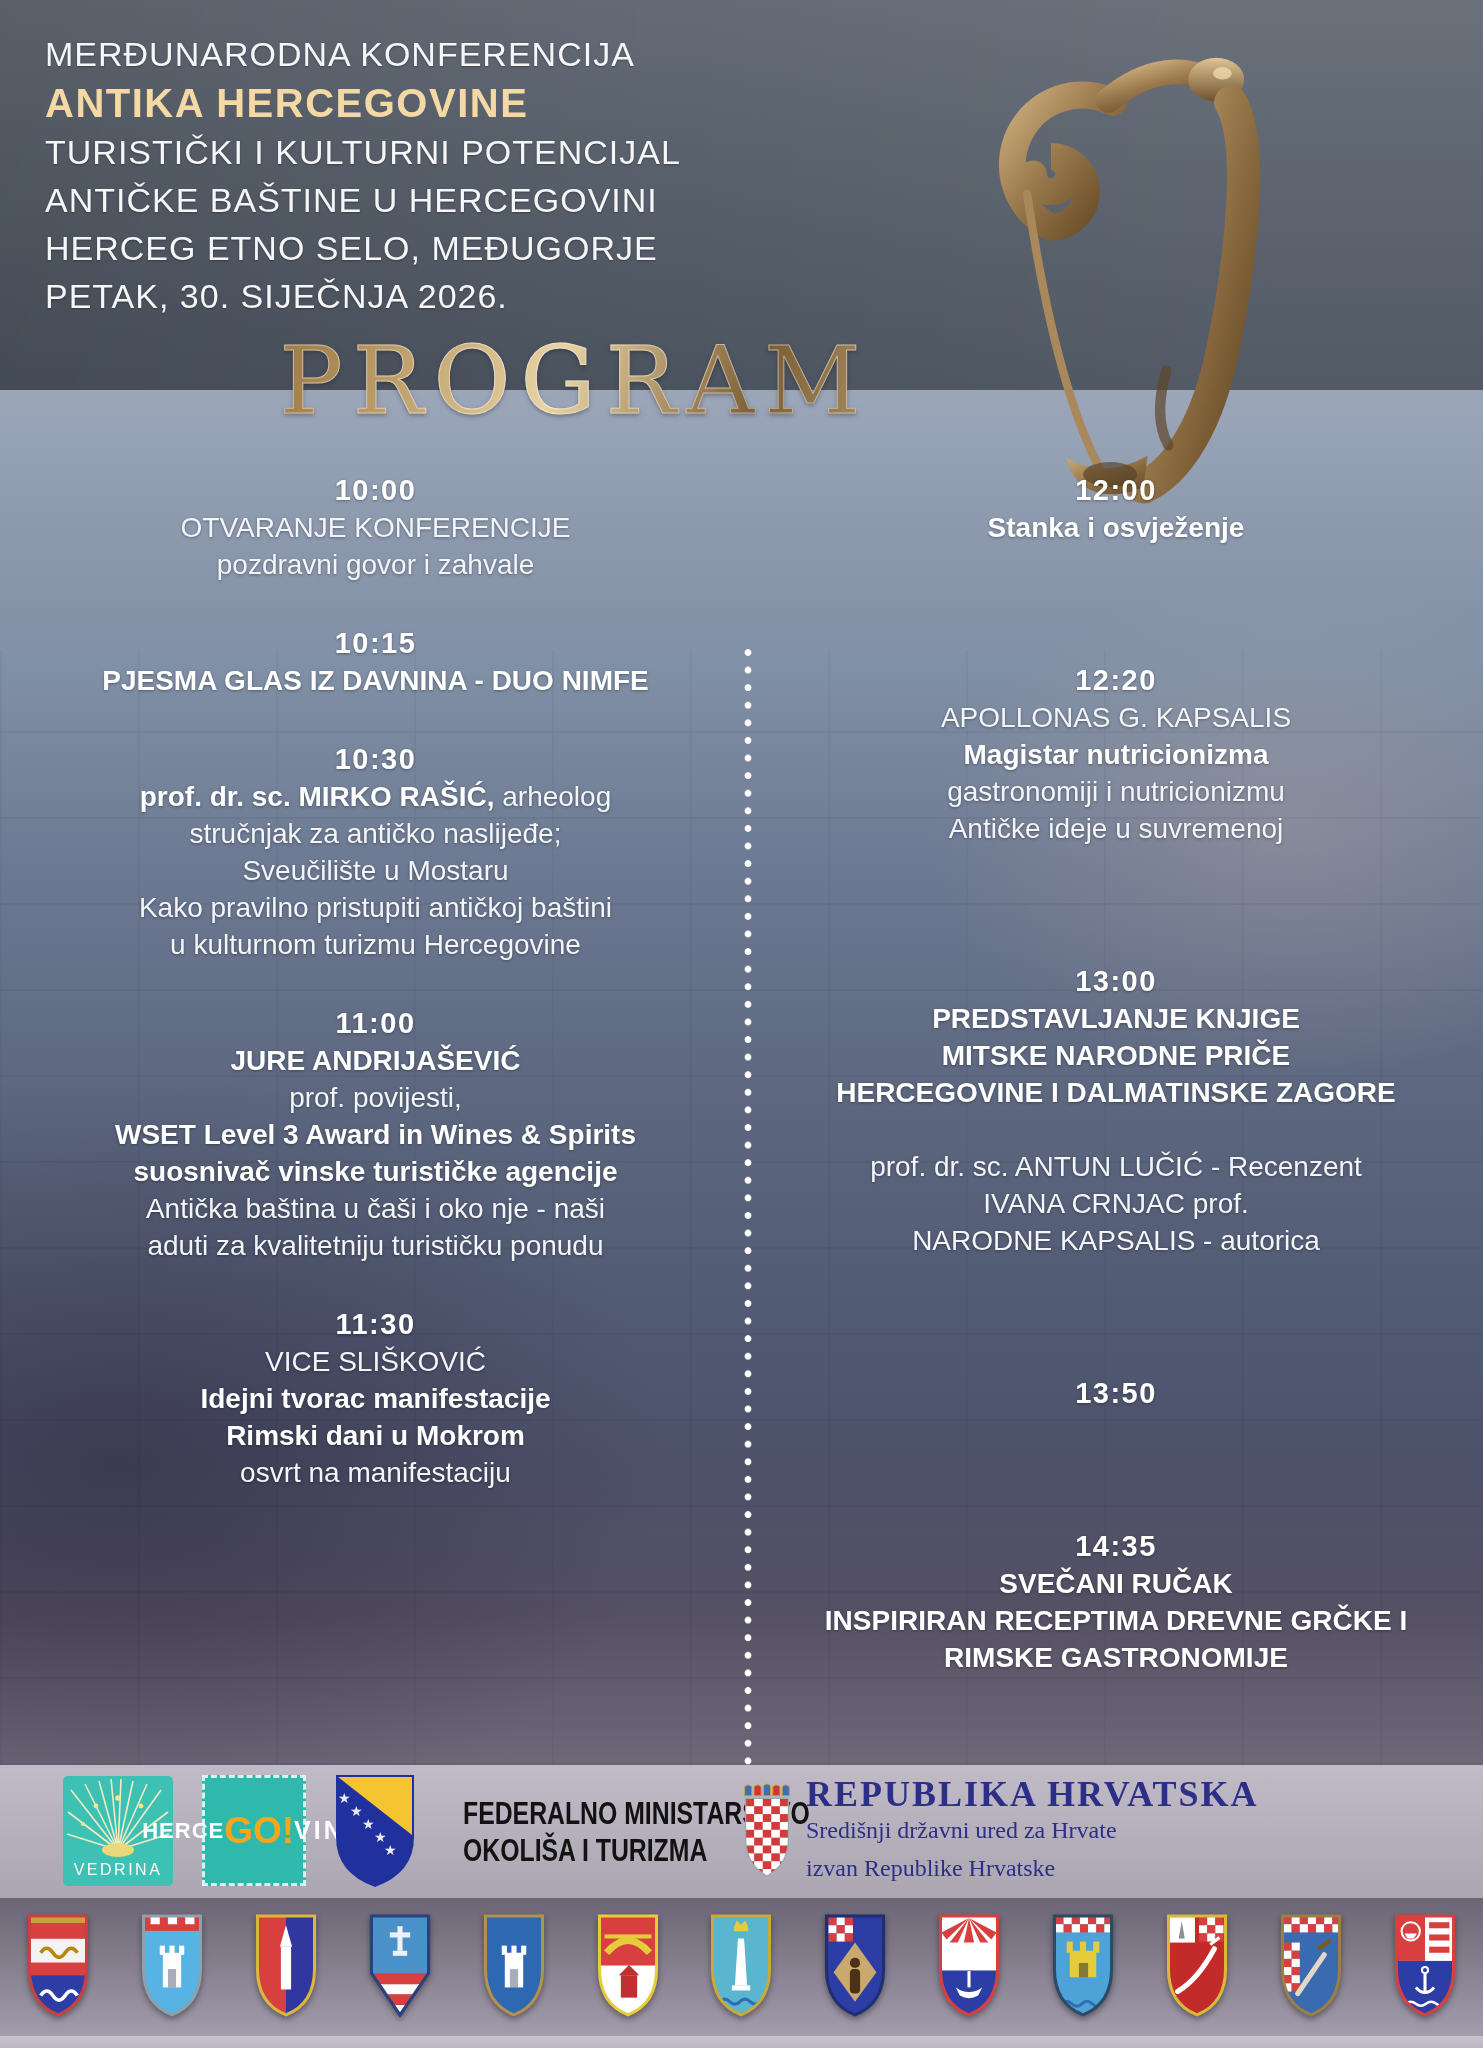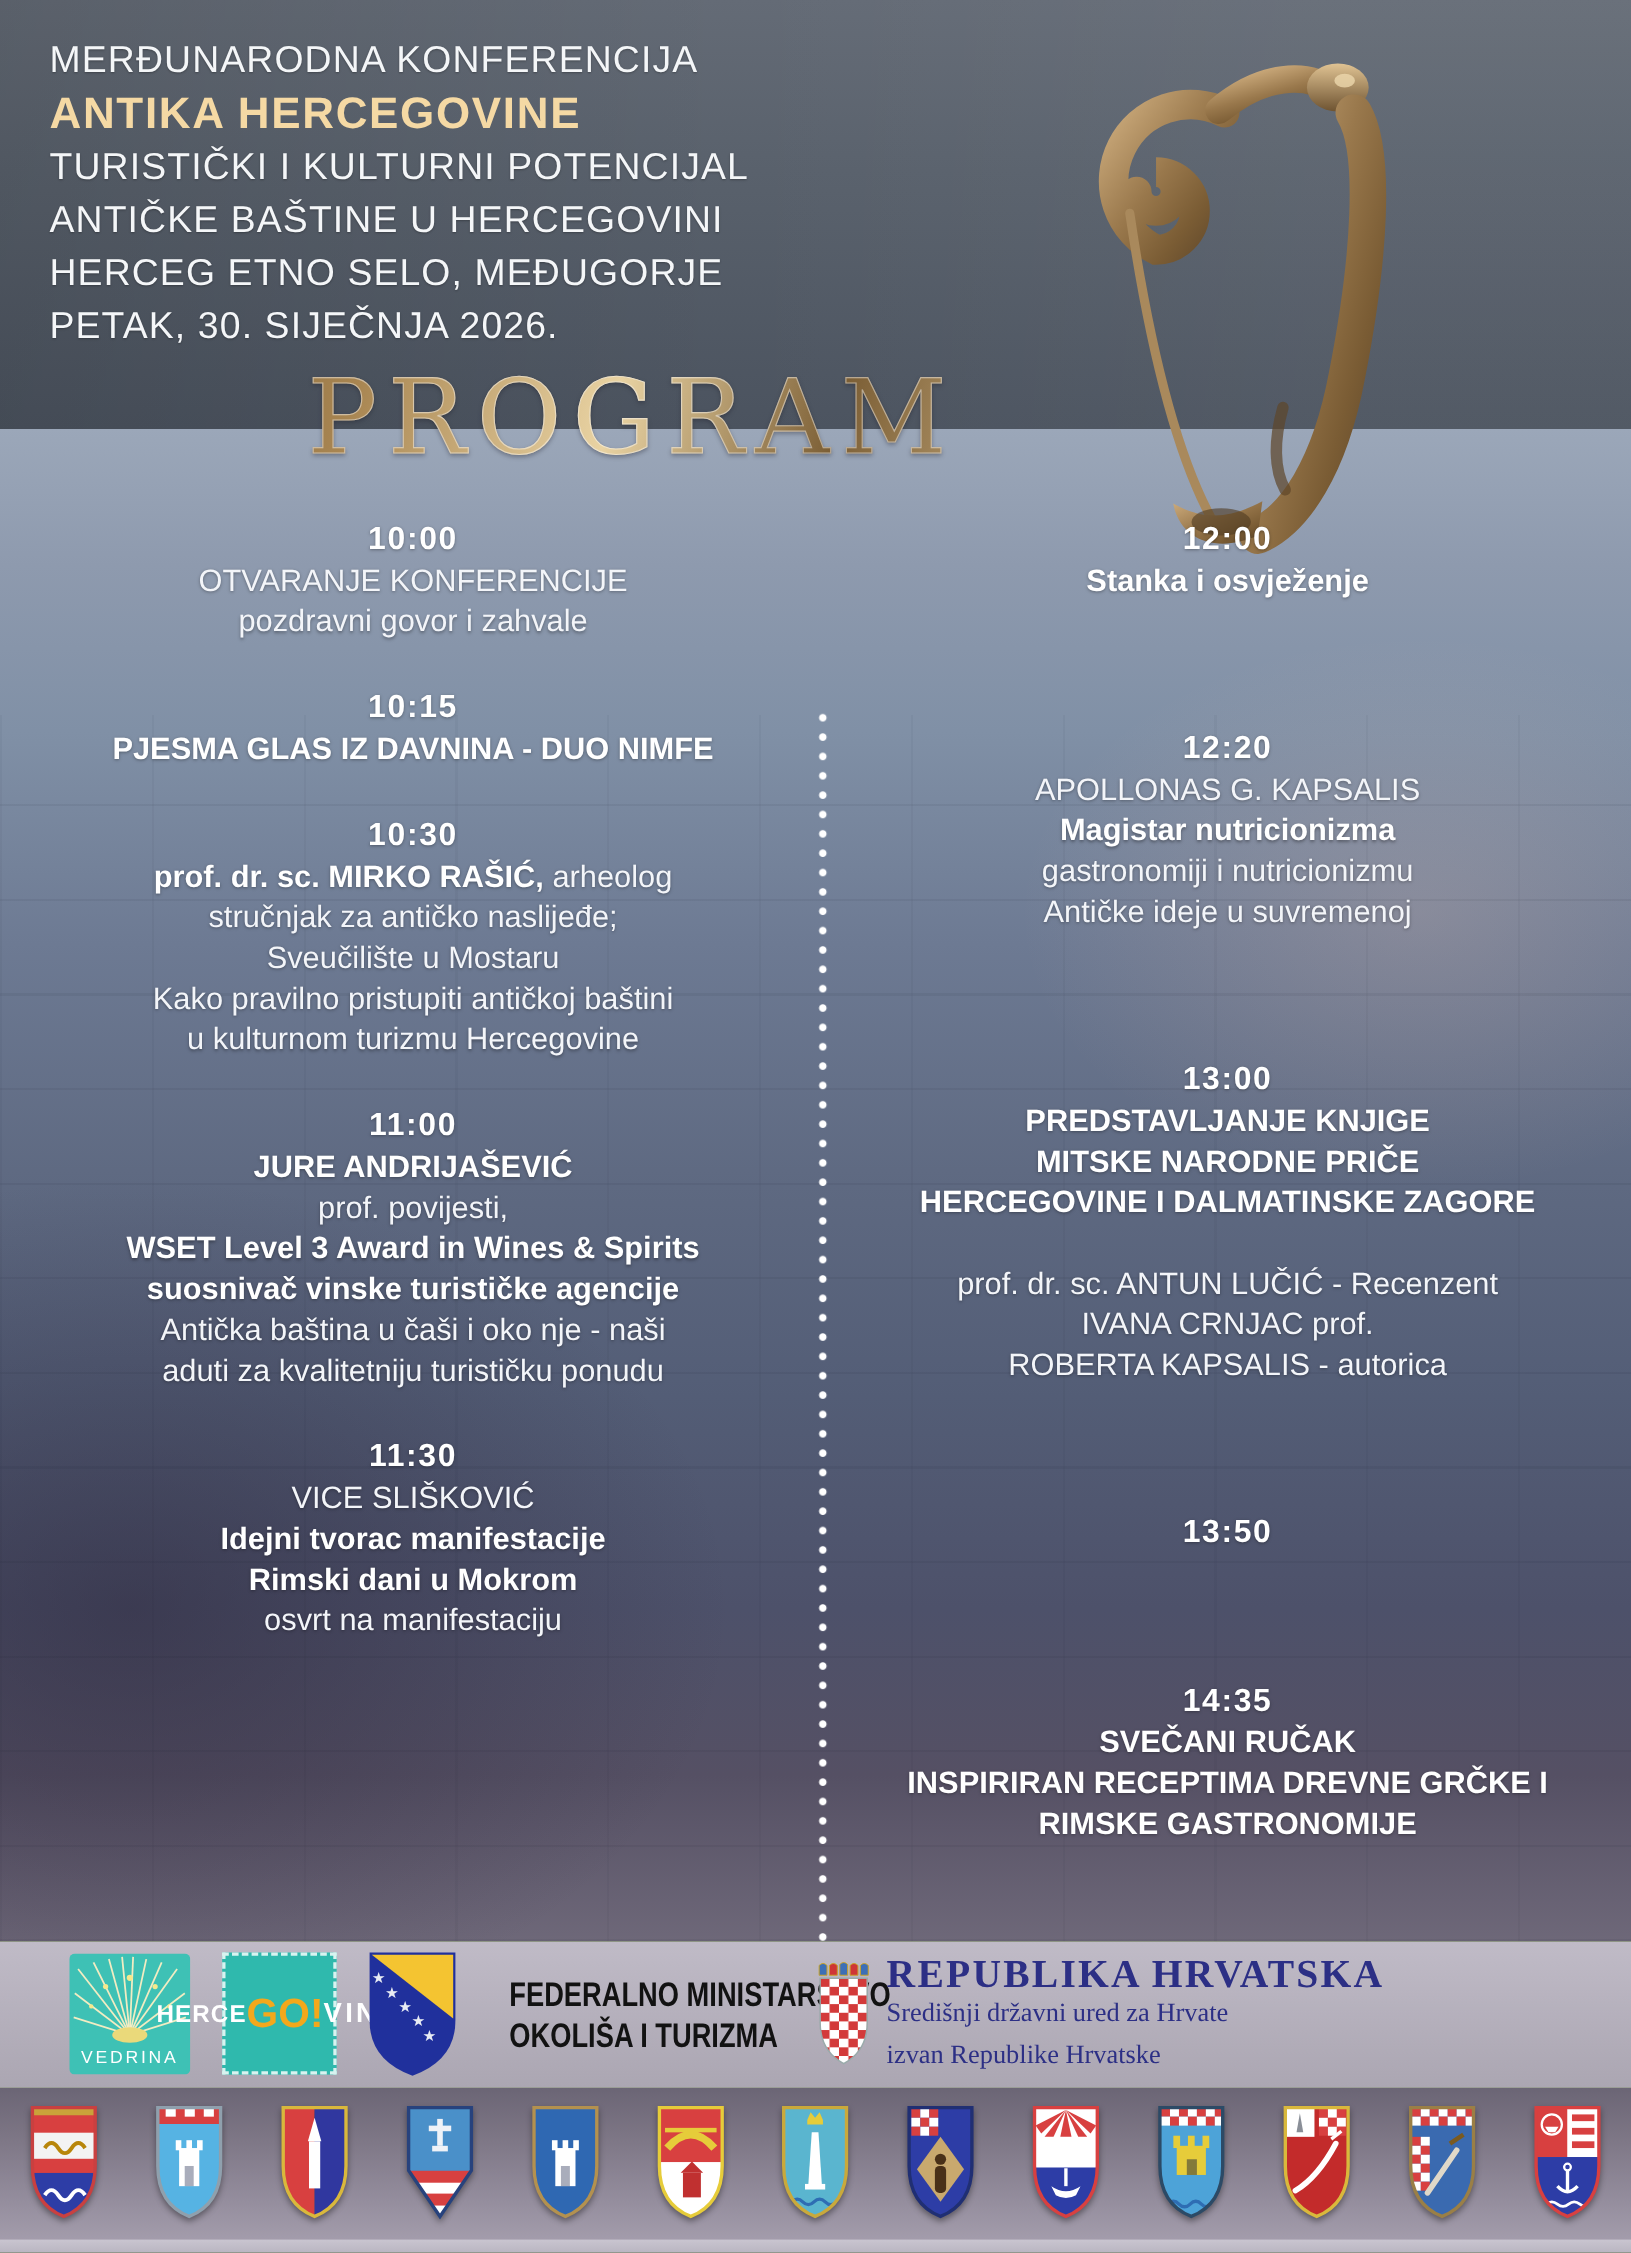--- a/index.html
+++ b/index.html
@@ -1,17 +1,17 @@
 <!DOCTYPE html>
 <html><head>
 <meta charset="utf-8">
 <style>
   html,body{margin:0;padding:0;background:#3a3f4a;}
   #page{position:relative;width:1483px;height:2048px;overflow:hidden;
-        font-family:"Liberation Sans",sans-serif;background:#4d7c0f;}
+        font-family:"Liberation Sans",sans-serif;background:#8b5cf6;}
 
   
   #header-band{position:absolute;left:0;top:0;width:1483px;height:390px;
     background:linear-gradient(180deg,#646b76 0%,#59616c 40%,#4b535f 100%);
     box-shadow:0 2px 6px rgba(0,0,0,.25);}
   #header-band::after{content:"";position:absolute;inset:0;
     background:linear-gradient(90deg,rgba(0,0,0,.10),rgba(0,0,0,0) 45%,rgba(255,255,255,.04) 80%);}
   #header-text{position:absolute;left:45px;top:30px;z-index:3;}
   .hdr-line{color:#f4f6f8;font-size:34px;line-height:48px;font-weight:400;letter-spacing:1px;
     text-shadow:0 1px 2px rgba(0,0,0,.3);}
@@ -176,21 +176,21 @@
         <div class="ln"><span>Antičke ideje u suvremenoj</span></div>
       </div>
       <div class="blk">
         <div class="time">13:00</div>
         <div class="ln"><span class="b">PREDSTAVLJANJE KNJIGE</span></div>
         <div class="ln"><span class="b">MITSKE NARODNE PRIČE</span></div>
         <div class="ln"><span class="b">HERCEGOVINE I DALMATINSKE ZAGORE</span></div>
         <div class="sp"></div>
         <div class="ln"><span>prof. dr. sc. ANTUN LUČIĆ - Recenzent</span></div>
         <div class="ln"><span>IVANA CRNJAC prof.</span></div>
-        <div class="ln"><span>ROBERTA KAPSALIS - autorica</span></div>
+        <div class="ln"><span>NARODNE KAPSALIS - autorica</span></div>
       </div>
       <div class="blk">
         <div class="time">13:50</div>
       </div>
       <div class="blk">
         <div class="time">14:35</div>
         <div class="ln"><span class="b">SVEČANI RUČAK</span></div>
         <div class="ln"><span class="b">INSPIRIRAN RECEPTIMA DREVNE GRČKE I</span></div>
         <div class="ln"><span class="b">RIMSKE GASTRONOMIJE</span></div>
       </div>

